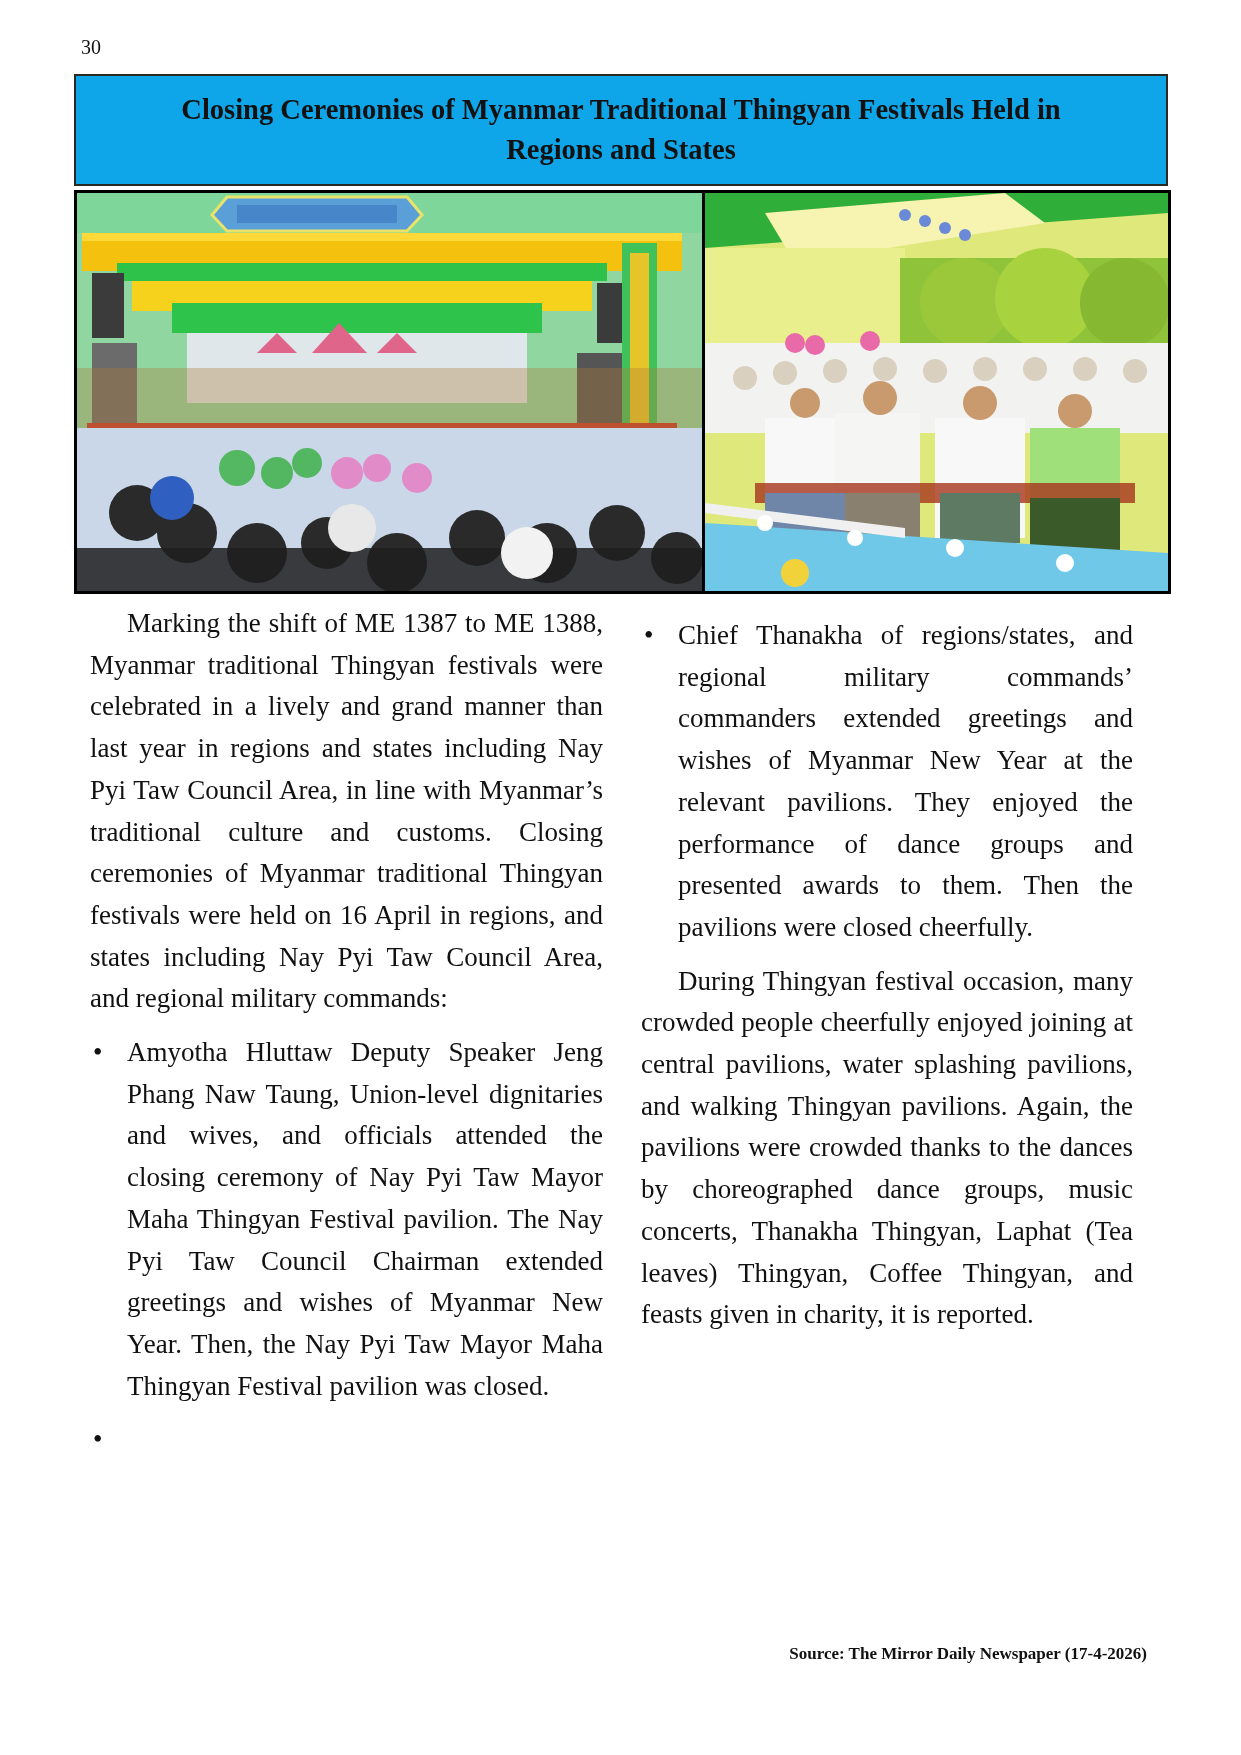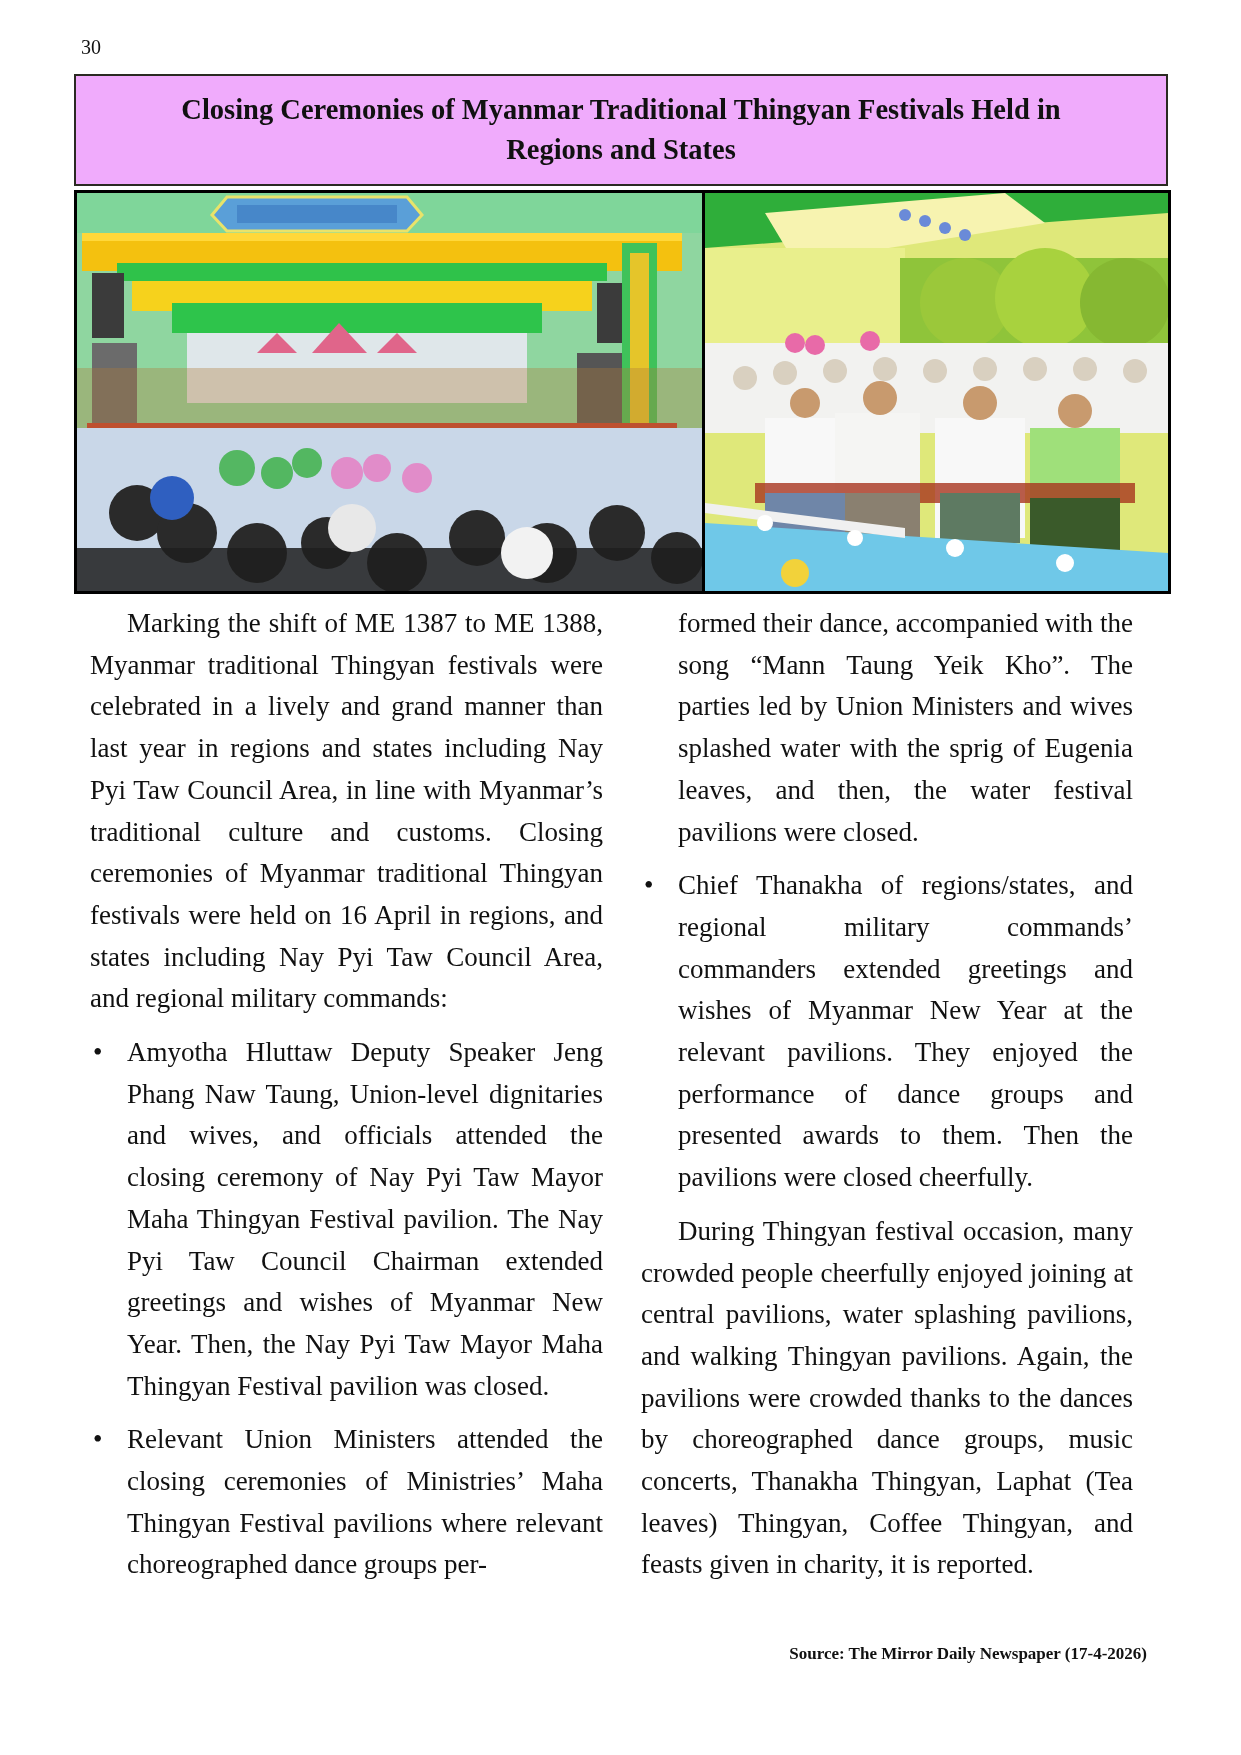--- a/index.html
+++ b/index.html
@@ -1,20 +1,20 @@
 <!DOCTYPE html>
 <html><head>
 <meta charset="utf-8">
 <style>
   html, body { margin: 0; padding: 0; background: #ffffff; }
   body { width: 1241px; height: 1755px; position: relative; overflow: hidden;
          font-family: "Liberation Serif", "DejaVu Serif", serif; color: #111; }
   .page-number { position: absolute; left: 81px; top: 36px; font-weight: normal; font-size: 20px; }
   .title-box { position: absolute; left: 74px; top: 74px; width: 1090px; height: 108px;
-               background: #f0abfc; border: 2px solid #2b2a22; box-sizing: content-box;
+               background: #0ea5e9; border: 2px solid #2b2a22; box-sizing: content-box;
                display: flex; align-items: center; justify-content: center; text-align: center; }
   .title-box h1 { margin: 0; font-size: 28.5px; line-height: 40px; font-weight: bold; padding: 0 60px; }
   .photo-frame { position: absolute; left: 74px; top: 190px; width: 1091px; height: 398px;
                  border: 3px solid #000; background: #000; display: flex; gap: 3px; }
   .photo { position: relative; height: 100%; overflow: hidden; }
   .photo-left { width: 625px; }
   .photo-right { flex: 1; }
   .photo svg { display: block; width: 100%; height: 100%; }
   .col { position: absolute; top: 603px; font-size: 27px; line-height: 41.7px; text-align: justify; }
   .col-left { left: 90px; width: 513px; }
@@ -151,27 +151,25 @@
 
 <div class="col col-left">
   <p class="indent">Marking the shift of ME 1387 to ME 1388, Myanmar traditional Thingyan festivals were celebrated in a lively and grand manner than last year in regions and states including Nay Pyi Taw Council Area, in line with Myanmar’s traditional culture and customs. Closing ceremonies of Myanmar traditional Thingyan festivals were held on 16 April in regions, and states including Nay Pyi Taw Council Area, and regional military commands:</p>
   <ul class="bullet-list">
     <li>
       <span class="dot">•</span>
       <span>Amyotha Hluttaw Deputy Speaker Jeng Phang Naw Taung, Union-level dignitaries and wives, and officials attended the closing ceremony of Nay Pyi Taw Mayor Maha Thingyan Festival pavilion. The Nay Pyi Taw Council Chairman extended greetings and wishes of Myanmar New Year. Then, the Nay Pyi Taw Mayor Maha Thingyan Festival pavilion was closed.</span>
     </li>
     <li>
       <span class="dot">•</span>
-      <span>Relevant Union Ministers attended the closing ceremonies of Ministries’ Maha Thingyan Festival pavilions where relevant choreographed dance groups per-</span>
     </li>
   </ul>
 </div>
 
 <div class="col col-right">
-  <p class="cont">formed their dance, accompanied with the song “Mann Taung Yeik Kho”. The parties led by Union Ministers and wives splashed water with the sprig of Eugenia leaves, and then, the water festival pavilions were closed.</p>
   <ul class="bullet-list">
     <li>
       <span class="dot">•</span>
       <span>Chief Thanakha of regions/states, and regional military commands’ commanders extended greetings and wishes of Myanmar New Year at the relevant pavilions. They enjoyed the performance of dance groups and presented awards to them. Then the pavilions were closed cheerfully.</span>
     </li>
   </ul>
   <p class="indent">During Thingyan festival occasion, many crowded people cheerfully enjoyed joining at central pavilions, water splashing pavilions, and walking Thingyan pavilions. Again, the pavilions were crowded thanks to the dances by choreographed dance groups, music concerts, Thanakha Thingyan, Laphat (Tea leaves) Thingyan, Coffee Thingyan, and feasts given in charity, it is reported.</p>
 </div>
 
 <div class="source">Source: The Mirror Daily Newspaper (17-4-2026)</div>

